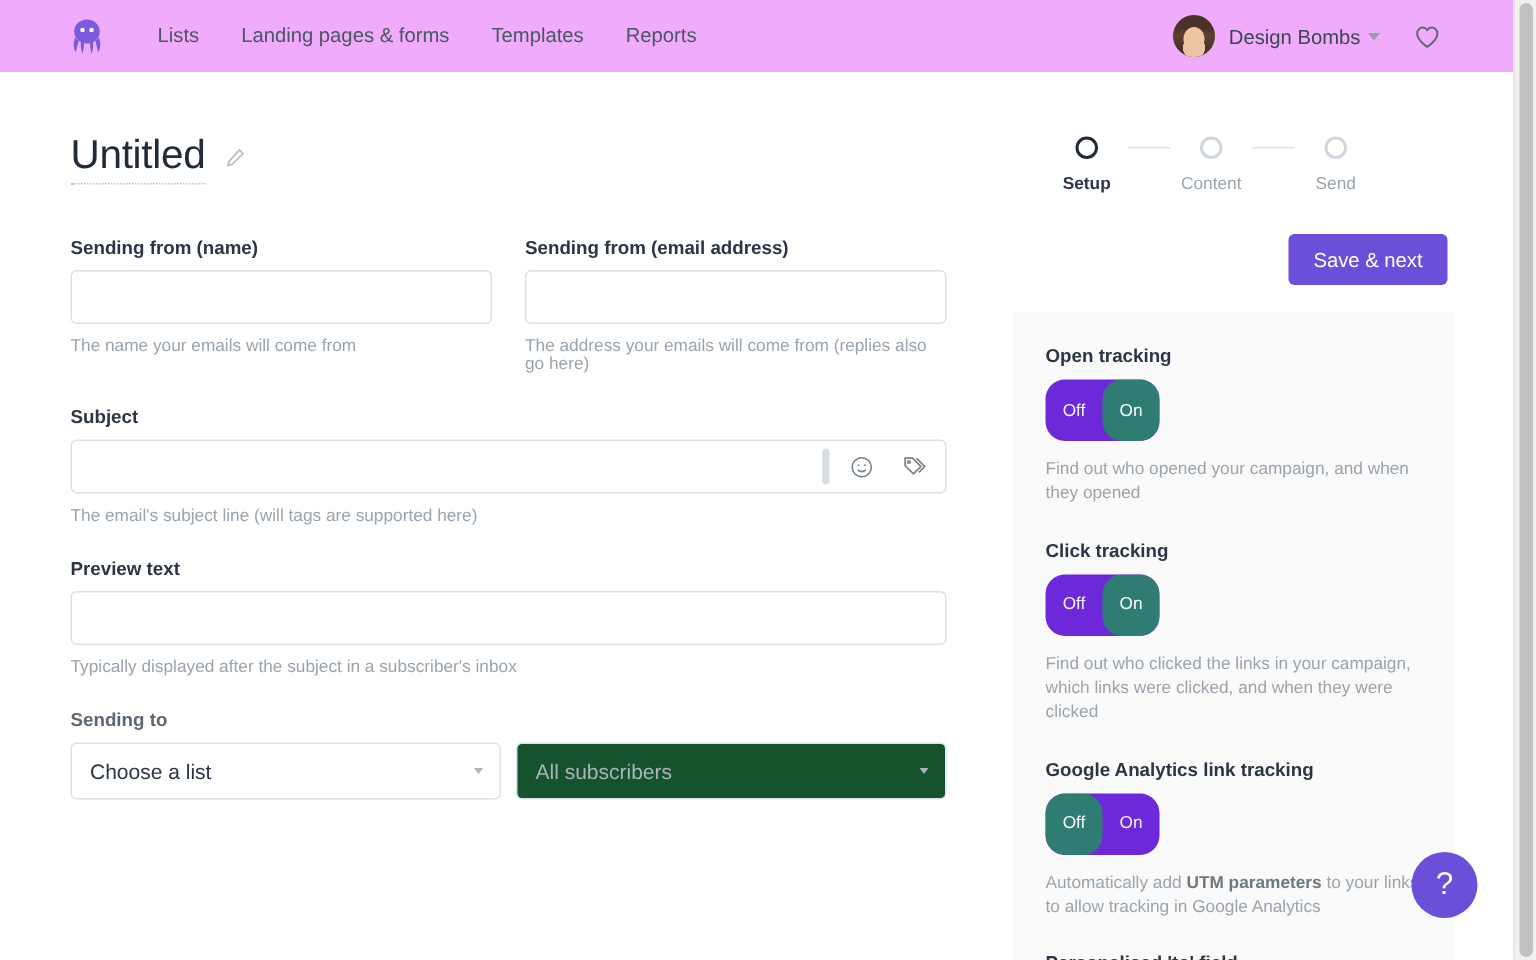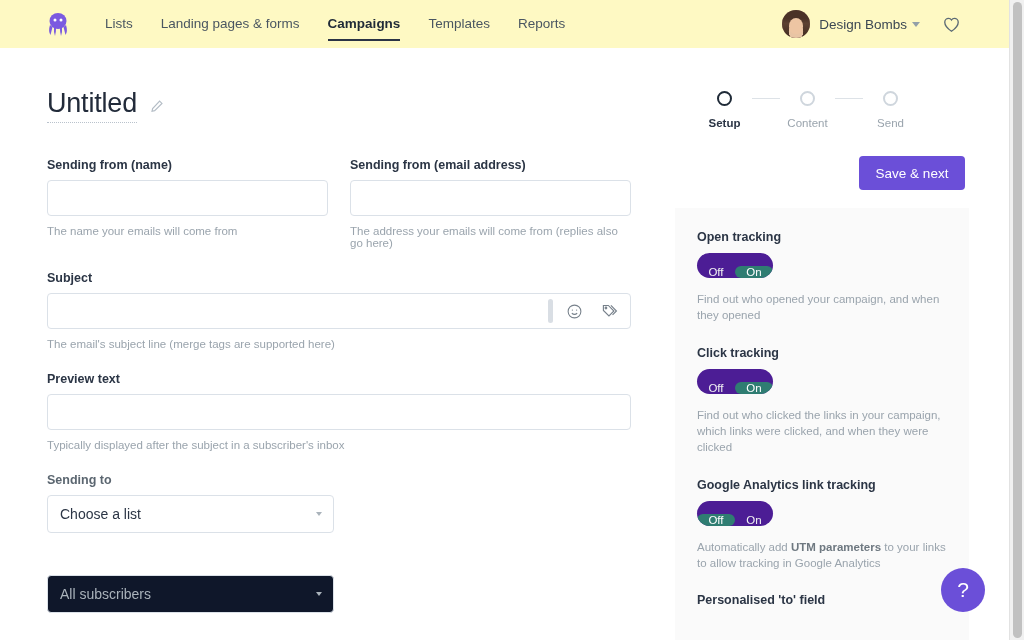--- a/index.html
+++ b/index.html
@@ -14,21 +14,21 @@
   #app {
     position: relative;
     width: 1024px; height: 640px;
     overflow: hidden;
   }
 
   
   .topnav {
     position: absolute; top: 0; left: 0;
     width: 1009px; height: 48px;
-    background: #fef9c3;
+    background: #f0abfc;
     display: flex; align-items: center;
   }
   .logo {
     width: 30px; height: 30px;
     margin-left: 43px; margin-right: 18px;
     flex: 0 0 auto;
     display: flex; align-items: center; justify-content: center;
   }
   .navlinks { display: flex; align-items: center; height: 48px; }
   .navlink {
@@ -176,31 +176,31 @@
     position: absolute; right: 78px; top: 6px;
     width: 5px; height: 24px; background: #d9dee4; border-radius: 3px;
   }
   .subject-icons {
     position: absolute; right: 12px; top: 0; height: 36px;
     display: flex; align-items: center; gap: 18px;
   }
   .subject-icons span { cursor: pointer; display: flex; }
 
   
-  .selects-row { display: flex; gap: 10px; flex-direction: column; }
+  .selects-row { display: flex; gap: 10px; }
   .select-box {
     position: relative; width: 287px; height: 38px;
     border: 1px solid #dbe1e8; border-radius: 4px; background: #fff;
     display: flex; align-items: center;
     padding: 0 12px;
     font-size: 14px;
     color: #2b3545;
     cursor: pointer;
   }
-  .select-box.disabled { color: #aab3bb; background: #0f172a; margin-top: 32px; }
+  .select-box.disabled { color: #aab3bb; background: #14532d; }
   .select-caret {
     position: absolute; right: 11px; top: 16px;
     width: 0; height: 0;
     border-left: 3.5px solid transparent;
     border-right: 3.5px solid transparent;
     border-top: 4.5px solid #aab3bb;
   }
 
   
   .adv-panel {
@@ -211,24 +211,23 @@
   .adv-title {
     font-size: 17.5px; color: #6e7880;
     margin: 26px 0 0 22px;
   }
   .setting { margin: 22px 0 0 22px; width: 252px; }
   .setting-label {
     font-size: 12.5px; color: #2b3545; font-weight: bold;
     margin-bottom: 9px;
   }
   .toggle {
-    display: inline-flex; width: 76px; height: 25px;
+    display: inline-flex; width: 76px; height: 41px;
     border-radius: 13px; overflow: hidden; cursor: pointer;
-    background: #4c1d95;
-    align-items: flex-end;
+    background: #6d28d9;
   }
   .toggle .seg {
     flex: 1; display: flex; align-items: center; justify-content: center;
     font-size: 11.5px; color: #ffffff;
   }
   .toggle .seg.off { color: #ffffff; }
   .toggle .seg.on  { color: #ffffff; }
   .toggle.is-on .seg.on  { background: #2f7d72; border-radius: 13px; }
   .toggle.is-on .seg.off { color: #f2f3f3; }
   .toggle.is-off .seg.off { background: #2f7d72; border-radius: 13px; }
@@ -262,21 +261,20 @@
         <path d="M6 15 Q4 21 6.5 25 Q7.5 21 8.5 17 Z" fill="#7b5ae0"></path>
         <path d="M10 17 Q9.5 22 11 26 Q12 22 12.2 17.5 Z" fill="#7b5ae0"></path>
         <path d="M15.8 17.5 Q16 22 17 26 Q18.5 22 18 17 Z" fill="#7b5ae0"></path>
         <path d="M19.5 17 Q20.5 21 21.5 25 Q24 21 22 15 Z" fill="#7b5ae0"></path>
       </svg>
     </div>
 
     <div class="navlinks">
       <div class="navlink">Lists</div>
       <div class="navlink">Landing pages &amp; forms</div>
-      <div class="navlink active">Campaigns</div>
       <div class="navlink">Templates</div>
       <div class="navlink">Reports</div>
     </div>
 
     <div class="nav-right">
       <div class="avatar">
         <div class="hair"></div>
         <div class="face"></div>
       </div>
       <div class="account-name">Design Bombs</div>
@@ -350,21 +348,21 @@
             </span>
             <span>
               <svg width="18" height="18" viewBox="0 0 24 24" fill="none" stroke="#77818b" stroke-width="1.5">
                 <path d="M3.2 11.2 L3.2 4.6 L9.8 4.6 L17.2 12 L10.6 18.6 Z"></path>
                 <circle cx="6.6" cy="8" r="1.1"></circle>
                 <path d="M13.2 4.6 L20.6 12 L15.4 17.2"></path>
               </svg>
             </span>
           </div>
         </div>
-        <div class="helper">The email's subject line (merge tags are supported here)</div>
+        <div class="helper">The email's subject line (will tags are supported here)</div>
       </div>
 
       <div class="block">
         <div class="field-label">Preview text</div>
         <input class="text-input" type="text" value="" style="">
         <div class="helper">Typically displayed after the subject in a subscriber's inbox</div>
       </div>
 
       <div class="block">
         <div class="field-label light">Sending to</div>

